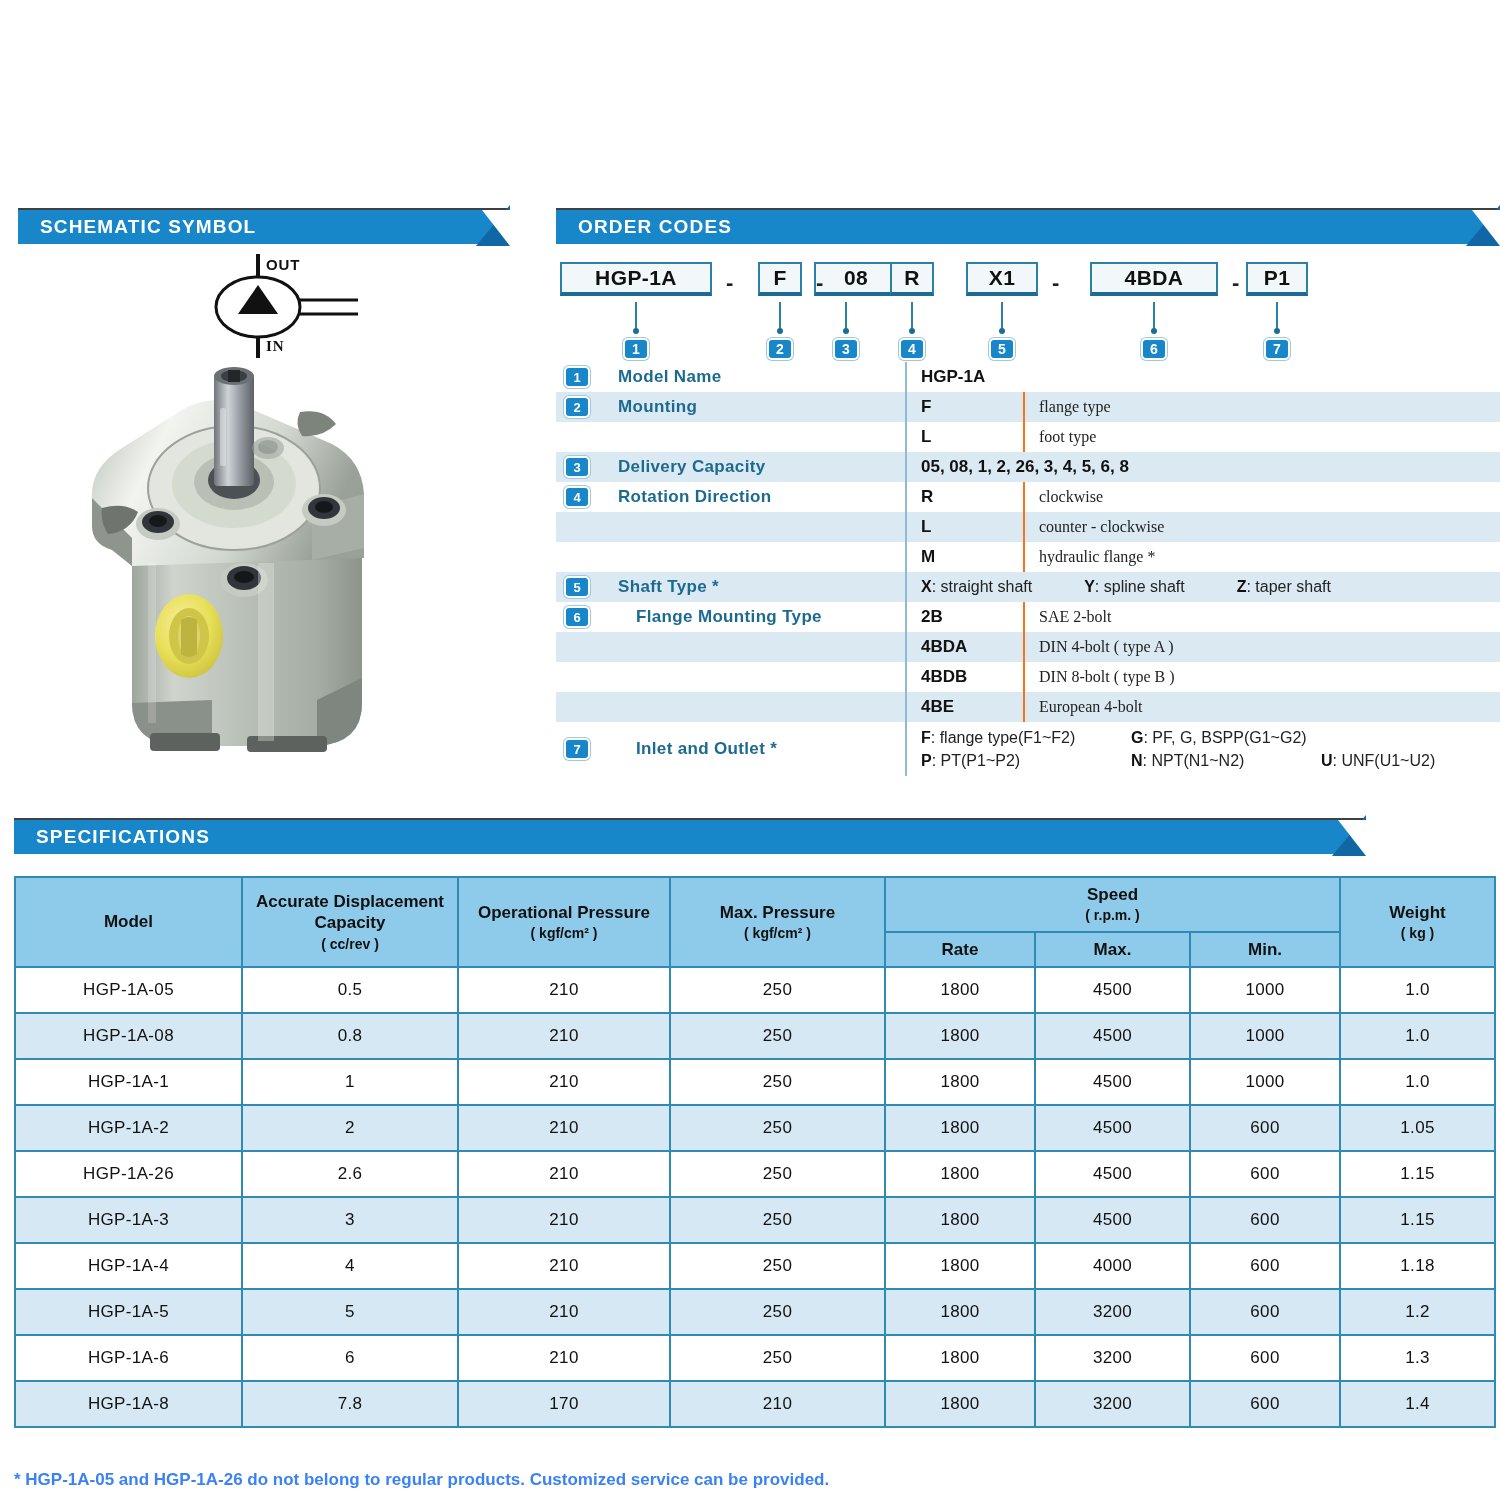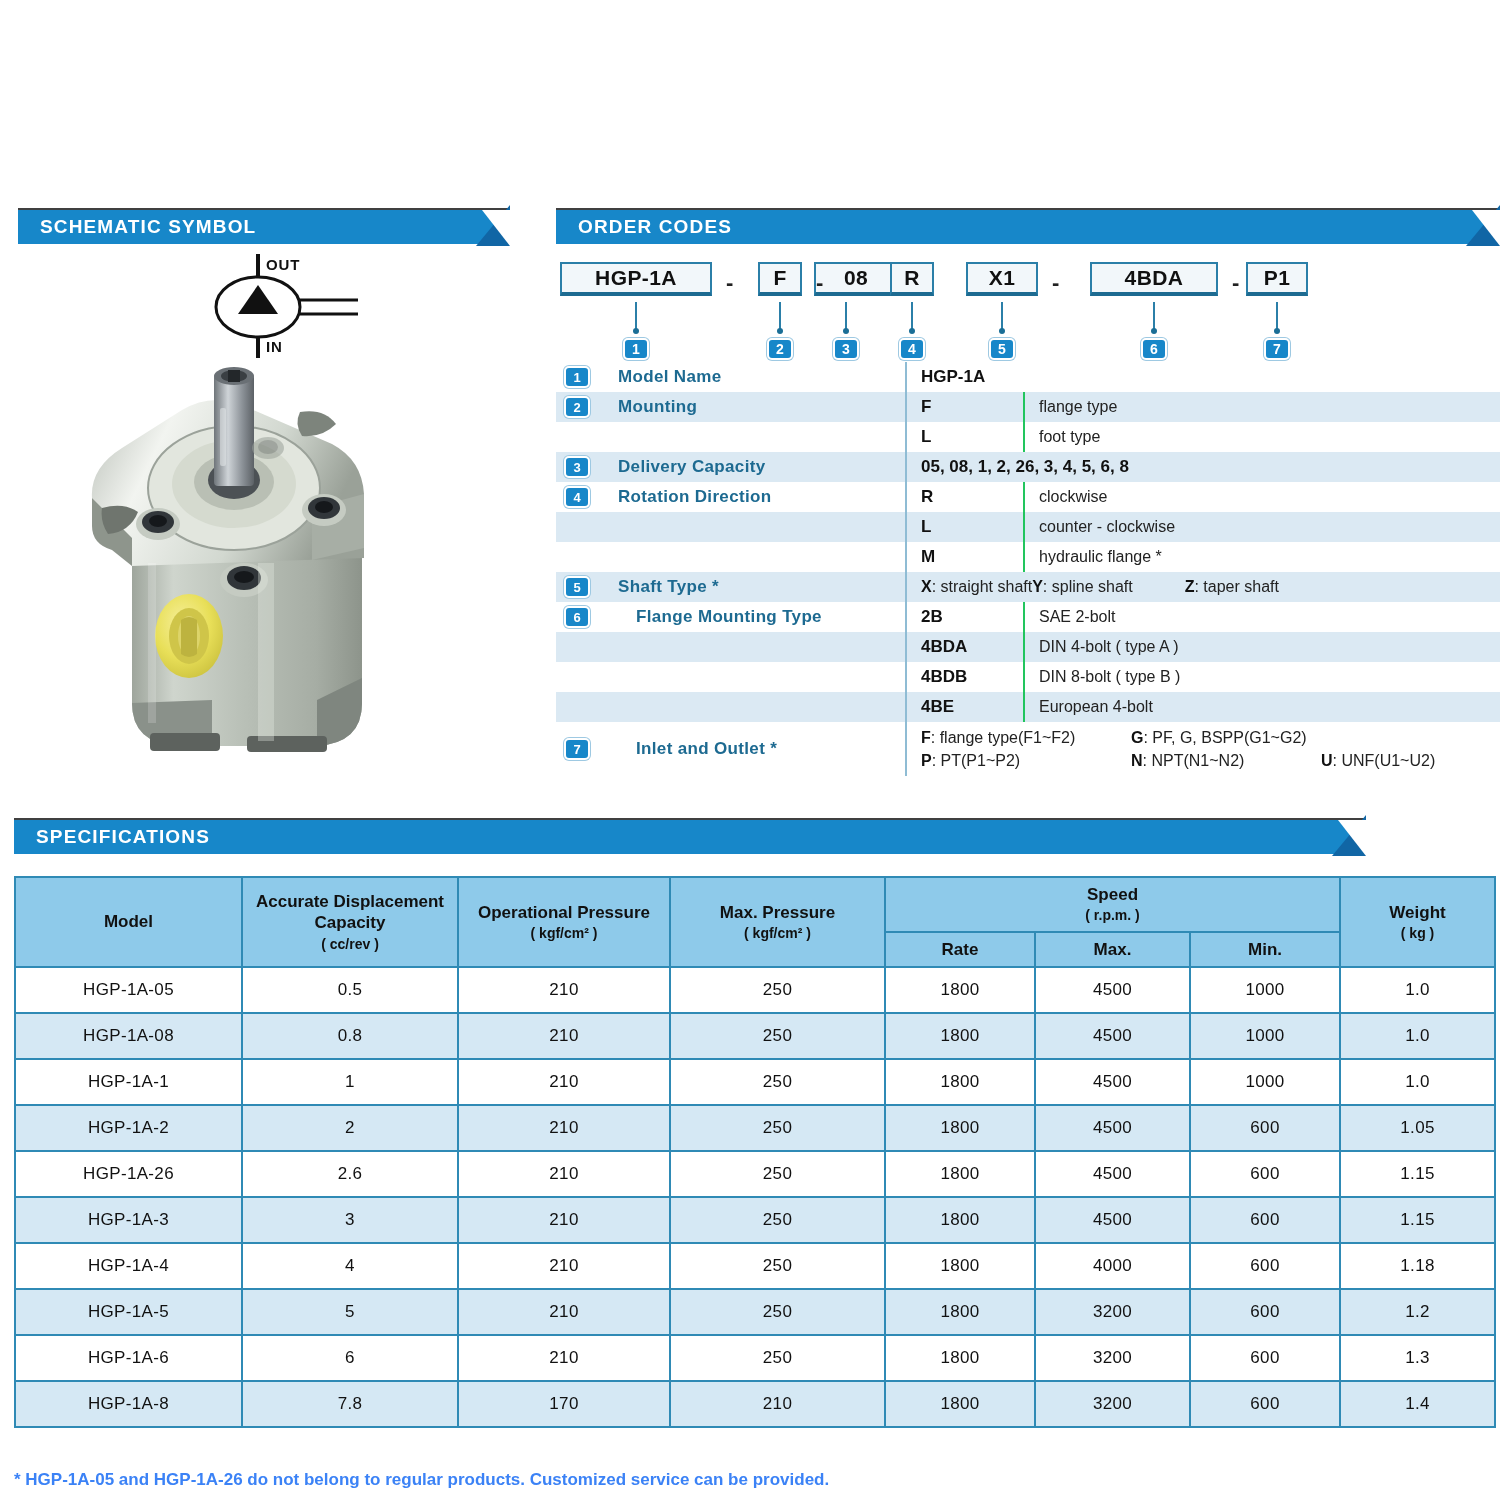--- a/index.html
+++ b/index.html
@@ -105,35 +105,36 @@
   .oc-label.indent { padding-left: 18px !important; }
   .oc-code {
     width: 118px;
     font-size: 17px; font-weight: bold; color: #111;
     padding-left: 14px !important;
     border-left: 2px solid #8fbcd4;
   }
   .oc-desc {
     font-size: 16px; color: #222;
     padding-left: 14px !important;
-    border-left: 2px solid #22c55e;
+    border-left: 2px solid #f97316;
+    font-family: Liberation Serif, serif;
   }
   .oc-wide {
     font-size: 17px; font-weight: bold; color: #111;
     padding-left: 14px !important;
     border-left: 2px solid #8fbcd4;
   }
   .oc-span {
     font-size: 16px; color: #222;
     padding-left: 14px !important;
     border-left: 2px solid #8fbcd4;
   }
   .oc-span b { color: #111; }
   .shaft-row span { display: inline-block; }
-  .shaft-row .s2 { }
+  .shaft-row .s2 { margin-left: 52px; }
   .shaft-row .s3 { margin-left: 52px; }
   .io-line { line-height: 1.45; white-space: nowrap; }
   .io-line .g2 { display: inline-block; width: 210px; }
   .io-line .g3 { display: inline-block; width: 190px; }
 
   
   #spec-panel { position: absolute; left: 14px; top: 818px; width: 1352px; }
   #spec-panel .banner { margin-bottom: 0; }
 
   table.spec {
@@ -179,21 +180,21 @@
     <div class="schem-art">
       <svg class="schem-svg" width="210" height="110" viewBox="0 0 210 110">
         <ellipse cx="60" cy="55" rx="42" ry="30" fill="#ffffff" stroke="#111" stroke-width="3"></ellipse>
         <polygon points="60,33 80,62 40,62" fill="#111"></polygon>
         <line x1="60" y1="25" x2="60" y2="2" stroke="#111" stroke-width="4"></line>
         <line x1="60" y1="85" x2="60" y2="106" stroke="#111" stroke-width="4"></line>
         <line x1="101" y1="48" x2="160" y2="48" stroke="#111" stroke-width="3"></line>
         <line x1="101" y1="62" x2="160" y2="62" stroke="#111" stroke-width="3"></line>
       </svg>
       <span style="position:absolute;left:248px;top:12px;font-size:15px;font-weight:bold;color:#111;letter-spacing:.06em;">OUT</span>
-      <span style="position:absolute;left:248px;top:94px;font-size:15px;font-weight:bold;color:#111;letter-spacing:.06em;">IN</span>
+      <span style="position:absolute;left:248px;top:94px;font-size:15px;font-weight:bold;color:#111;letter-spacing:.06em;font-family:Liberation Serif, serif;">IN</span>
     </div>
   </div>
 
   <div id="pump-photo">
     <svg width="372" height="420" viewBox="0 0 372 420">
       <defs>
         <linearGradient id="alumA" x1="0" y1="0" x2="1" y2="0">
           <stop offset="0%" stop-color="#c9cfc8"></stop>
           <stop offset="25%" stop-color="#eef1ec"></stop>
           <stop offset="60%" stop-color="#d8ded6"></stop>

